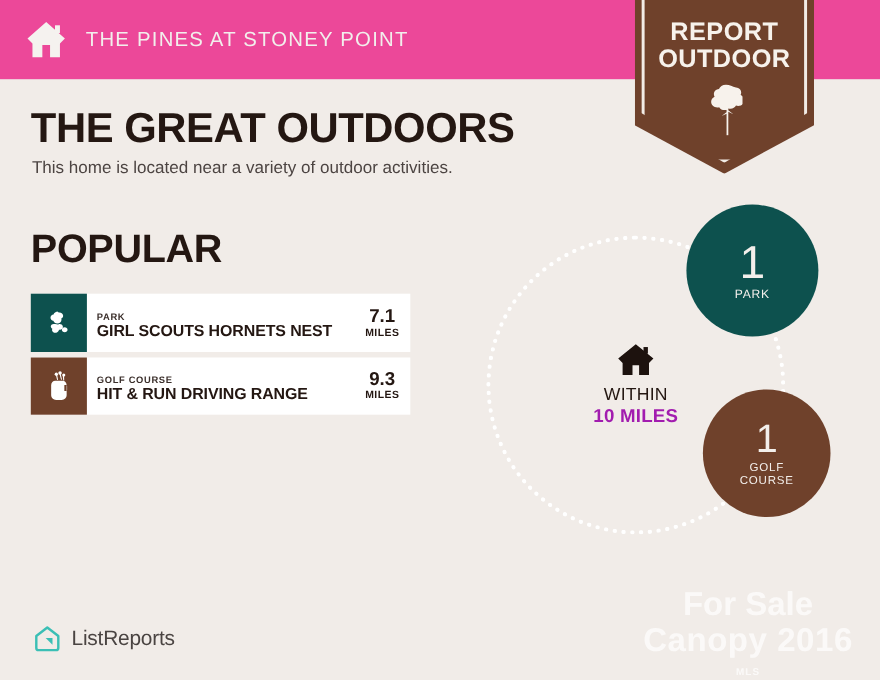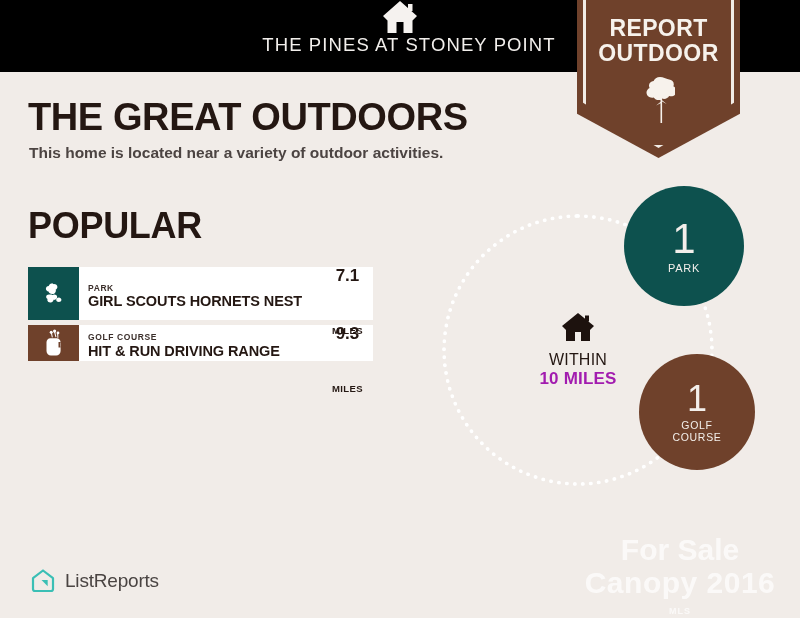--- a/index.html
+++ b/index.html
@@ -21,25 +21,25 @@
     height: 618px;
     background: #f1ece8;
     overflow: hidden;
   }
 
   
   .header-bar {
     position: absolute;
     left: 0; top: 0;
     width: 800px; height: 72px;
-    background: #000000;
+    background: #ec4899;
     display: flex;
     align-items: center;
+    padding-left: 24px;
     box-sizing: border-box;
-    flex-direction: column;
   }
   .header-home-icon {
     width: 36px; height: 34px;
     flex: 0 0 auto;
     display: block;
   }
   .header-title {
     margin-left: 18px;
     color: #f2efec;
     font-size: 18.5px;
@@ -96,21 +96,21 @@
     font-weight: 700;
     letter-spacing: -0.4px;
     color: #241712;
     margin: 0;
   }
   .subtitle {
     position: absolute;
     left: 29px; top: 144px;
     font-size: 15.5px;
     color: #4c4442;
-    font-weight: 700;
+    font-weight: 400;
   }
   .section-title {
     position: absolute;
     left: 28px; top: 205px;
     font-size: 36px;
     font-weight: 700;
     letter-spacing: -0.3px;
     color: #241712;
     margin: 0;
   }
@@ -118,21 +118,21 @@
   
   .poi-list {
     position: absolute;
     left: 28px; top: 267px;
     width: 345px;
   }
   .poi-row {
     display: flex;
     align-items: stretch;
     background: #ffffff;
-    height: 36px;
+    height: 52px;
     margin-bottom: 5px;
   }
   .poi-icon-box {
     width: 51px;
     flex: 0 0 51px;
     display: flex;
     align-items: center;
     justify-content: center;
   }
   .poi-icon-box svg { display: block; }
@@ -157,21 +157,21 @@
     letter-spacing: -0.1px;
     color: #241712;
     line-height: 16px;
   }
   .poi-dist {
     flex: 0 0 auto;
     padding: 0 10px 0 4px;
     text-align: center;
     display: flex;
     flex-direction: column;
-    gap: 40px;
+    justify-content: center;
   }
   .poi-dist-value {
     font-size: 17px;
     font-weight: 700;
     color: #241712;
     line-height: 18px;
   }
   .poi-dist-unit {
     font-size: 9.5px;
     font-weight: 700;

